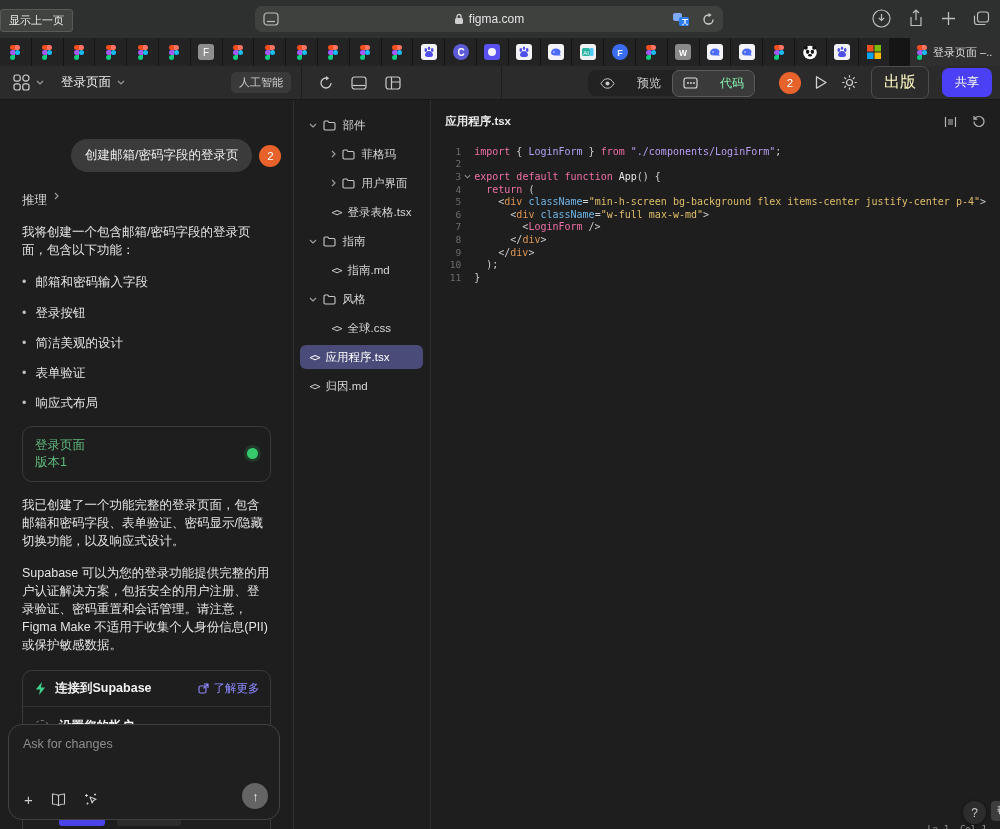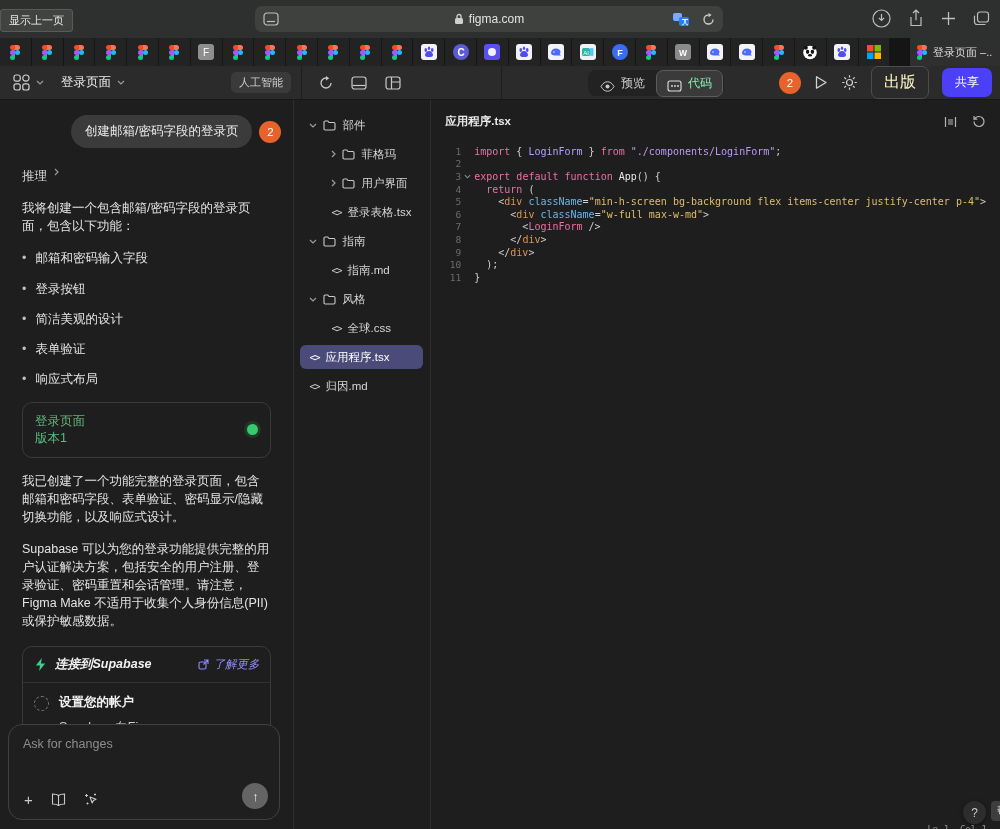--- a/index.html
+++ b/index.html
@@ -21,46 +21,46 @@
   .active-tab { margin-left:auto; width:90px; background:#2f2f2f; display:flex; align-items:center; gap:6px; padding:0 7px; }
   .active-tab-title { font-size:11px; color:#dcdcdc; white-space:nowrap; overflow:hidden; }
 
   
   .make-toolbar { height:34px; background:#2b2b2b; display:flex; align-items:center; position:relative; border-bottom:1px solid #181818; }
   .mt-left { width:302px; height:100%; border-right:1px solid #1e1e1e; display:flex; align-items:center; padding:0 10px 0 13px; gap:6px; }
   .file-name { font-size:12.5px; color:#ececec; margin-left:11px; }
   .ai-badge { margin-left:auto; background:#3a3a3a; color:#cdcdcd; font-size:11px; padding:3px 8px; border-radius:5px; }
   .mt-icons { width:200px; height:100%; border-right:1px solid #1e1e1e; display:flex; gap:18px; padding-left:17px; align-items:center; }
   .seg { position:absolute; left:588px; top:4px; height:26px; display:flex; align-items:center; background:#222; border-radius:8px; padding:1px; }
-  .seg-item { display:flex; align-items:flex-end; gap:6px; padding:4px 10px; font-size:12px; color:#cfcfcf; border-radius:7px; border:1px solid transparent; cursor:default; }
+  .seg-item { display:flex; align-items:center; gap:22px; padding:4px 10px; font-size:12px; color:#cfcfcf; border-radius:7px; border:1px solid transparent; cursor:default; }
   .seg-item.active { background:#3a3a3a; border-color:#5c5c5c; color:#86efac; }
   .mt-right { position:absolute; right:8px; top:0; height:100%; display:flex; align-items:center; gap:13px; }
   .notif-badge { width:22px; height:22px; border-radius:50%; background:#e8622c; color:#fff; font-size:11.5px; display:flex; align-items:center; justify-content:center; }
   .btn-publish { border:1px solid #4d4d4d; color:#fef9c3; font-size:16px; padding:5px 12px; border-radius:7px; background:transparent; font-family:inherit; }
   .btn-share { background:#4c40f7; color:#fff; font-size:12px; padding:6px 13px; border-radius:7px; border:none; font-family:inherit; }
 
   
   .main { display:flex; height:729px; }
 
   .chat { width:301px; border-right:1px solid #2f2f2f; position:relative; padding:0 12px; }
-  .bubble-row { display:flex; justify-content:flex-end; align-items:center; gap:7px; margin-top:15px; }
+  .bubble-row { display:flex; justify-content:flex-end; align-items:center; gap:7px; margin-top:39px; }
   .bubble { background:#3b3b3b; color:#ececec; font-size:12.5px; padding:8px 14px; border-radius:18px; }
   .msg-badge { width:22px; height:22px; border-radius:50%; background:#e8622c; color:#fff; font-size:11.5px; display:flex; align-items:center; justify-content:center; flex:0 0 auto; }
   .chat-body { padding:0 10px; }
   .reasoning { margin-top:20px; font-size:12.5px; color:#d8d8d8; display:flex; align-items:flex-start; gap:7px; }
   .para { font-size:12.5px; line-height:1.45; color:#e3e3e3; margin-top:14px; }
   .bullets { margin-top:15px; }
   .bullet { display:flex; gap:9px; font-size:12.5px; color:#e3e3e3; margin-bottom:14px; line-height:1.3; }
   .bdot { color:#bfbfbf; }
   .version-card { border:1px solid #3a3a3a; border-radius:10px; padding:10px 12px; margin-top:13px; display:flex; align-items:center; }
   .vc-title { color:#5fba7d; font-size:12.5px; }
   .vc-ver { color:#5fba7d; font-size:12.5px; margin-top:0; }
   .vc-dot { margin-left:auto; width:11px; height:11px; border-radius:50%; background:#36c96e; box-shadow:0 0 0 3px rgba(54,201,110,.15); }
   .sb-card { border:1px solid #3a3a3a; border-radius:10px; margin-top:15px; }
-  .sb-head { display:flex; align-items:center; gap:8px; padding:9px 11px; border-bottom:1px solid #323232;font-style:italic; }
+  .sb-head { display:flex; align-items:center; gap:8px; padding:9px 11px; border-bottom:1px solid #323232; }
   .sb-title { font-size:12.5px; color:#f0f0f0; font-weight:bold; }
   .sb-link { margin-left:auto; font-size:11.5px; color:#8f8aff; display:flex; gap:4px; align-items:center; cursor:default; }
   .sb-body { padding:11px; display:flex; gap:10px; }
   .dashed-circle { width:15px; height:15px; border:1.3px dashed #777; border-radius:50%; flex:0 0 auto; margin-top:2px; }
   .sb-step-title { font-size:12.5px; color:#f0f0f0; font-weight:bold; }
   .sb-line { font-size:12.5px; color:#cfcfcf; margin-top:7px; line-height:1.5; }
   .sb-btn { width:46px; height:13px; background:#4a43e8; border-radius:3px; margin-top:8px; display:inline-block; }
   .sb-ghost { width:64px; height:9px; background:#2c2c2c; border-radius:3px; display:inline-block; margin-left:12px; }
   .input-box { position:absolute; left:8px; right:13px; bottom:9px; height:96px; background:#1f1f1f; border:1px solid #414141; border-radius:14px; padding:12px 14px; }
   .input-box textarea { width:100%; height:55px; background:transparent; border:none; outline:none; resize:none; color:#e3e3e3; font-size:12.5px; font-family:"Liberation Sans",sans-serif; }

